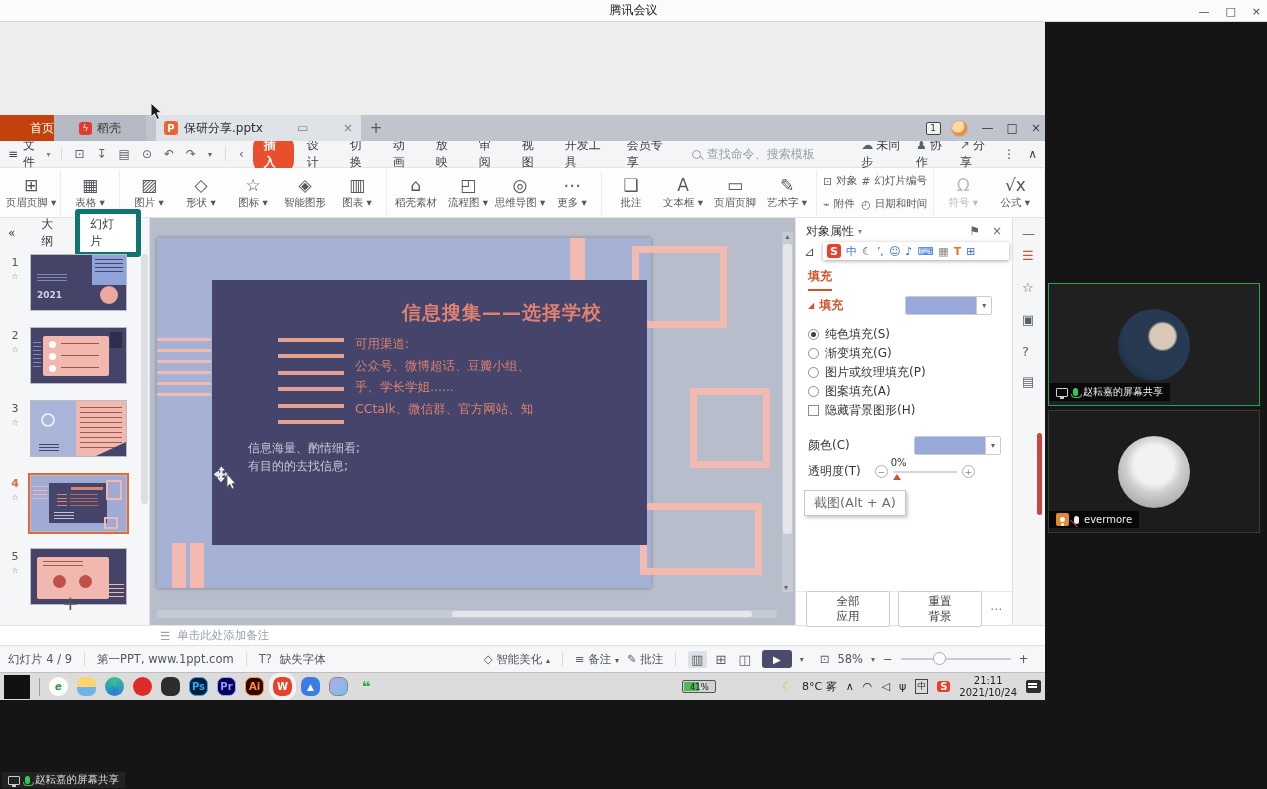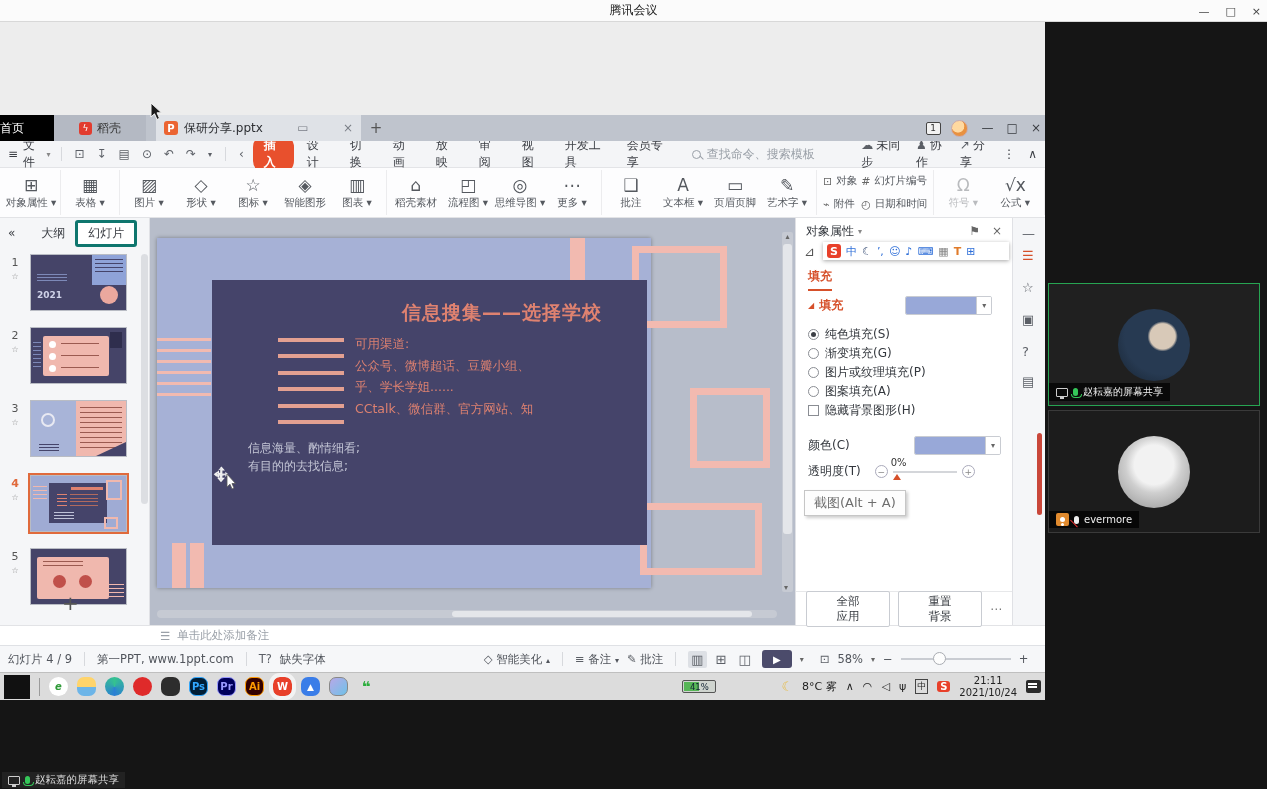--- a/index.html
+++ b/index.html
@@ -7,21 +7,21 @@
   .screen{position:relative;width:1267px;height:789px;background:#151515;overflow:hidden;font-family:"DejaVu Sans","Liberation Sans",sans-serif}
   
   .titlebar{position:absolute;top:0;left:0;width:1267px;height:22px;background:#fbfbfb;border-bottom:1px solid #d8d8d8;display:flex;align-items:center;justify-content:center;font-size:12px;color:#222}
   .mtg-ctl{position:absolute;right:6px;top:0;height:22px;display:flex;gap:16px;align-items:center;color:#444;font-size:11px}
   .mtg-ctl span{cursor:default}
   
   .share{position:absolute;top:22px;left:0;width:1045px;height:678px;background:#ededed}
   
   .wps{position:absolute;left:0;top:93px;width:1045px;height:557px;background:#fff;display:flex;flex-direction:column;font-size:12px;color:#3c3f45}
   .tabbar{height:26px;background:#bfc4cd;display:flex;align-items:stretch;flex:0 0 auto;position:relative}
-  .tab-home{width:54px;background:#000000;color:#fff;display:flex;align-items:center;justify-content:flex-start;font-size:12px}
+  .tab-home{width:54px;background:#c2410c;color:#fff;display:flex;align-items:center;justify-content:flex-end;font-size:12px}
   .tab-docer{width:92px;background:#b4b9c3;color:#333;display:flex;align-items:center;justify-content:center;gap:5px;font-size:12px}
   .docer-ico{width:13px;height:13px;border-radius:3px;background:#e23c2f;color:#fff;font-size:9px;display:flex;align-items:center;justify-content:center}
   .tab-doc{margin-left:10px;width:205px;background:#dfe2e7;color:#2d2f33;display:flex;align-items:center;gap:6px;padding:0 8px;font-size:12px}
   .pptico{width:14px;height:14px;border-radius:3px;background:#eb6432;color:#fff;font-weight:bold;font-size:10px;display:flex;align-items:center;justify-content:center}
   .tab-doc .dim{color:#7a7e86;margin-left:auto}
   .tab-add{width:30px;display:flex;align-items:center;justify-content:center;color:#555;font-size:15px}
   .tab-right{position:absolute;right:4px;top:0;height:26px;display:flex;align-items:center;gap:10px}
   .badge1{width:15px;height:13px;border:1px solid #454545;border-radius:2px;font-size:9px;display:flex;align-items:center;justify-content:center;color:#333;background:#f2f2f2}
   .avatar{width:17px;height:17px;border-radius:50%;background:radial-gradient(circle at 40% 35%,#ffd9a0 0 45%,#e8913f 50% 100%);border:1px solid #caa}
   .winctl{color:#3a3d42;font-size:12px;display:flex;gap:13px;margin-left:4px}
@@ -45,21 +45,21 @@
   .rlabel{font-size:10.5px;color:#55595f;white-space:nowrap}
   .smalls{display:flex;gap:4px;padding:4px 6px}
   .scol{display:flex;flex-direction:column;justify-content:space-between}
   .sbtn{display:flex;align-items:center;gap:4px;font-size:10.5px;color:#55595f;white-space:nowrap}
   .sbtn .si{font-size:11px;color:#666}
   .gsym .rbtn:first-child{opacity:.4}
   
   .wbody{flex:1 1 auto;display:flex;min-height:0}
   .sidebar{width:150px;background:#f5f6f8;border-right:1px solid #e0e1e5;position:relative;flex:0 0 auto}
   .sb-head{height:30px;display:flex;align-items:center;gap:10px;padding:0 8px;font-size:12px;color:#3c3f45}
-  .sb-tab-sel{background:#fff;border:3px solid #0f766e;border-radius:3px;padding:2px 10px}
+  .sb-tab-sel{background:#fff;border:5px solid #0f766e;border-radius:3px;padding:2px 10px}
   .thumbrow{position:absolute;left:4px;display:flex;gap:4px}
   .tnum{width:22px;text-align:center;font-size:11px;color:#555;padding-top:2px}
   .tnum .st{display:block;font-size:8px;color:#888;margin-top:3px}
   .thumb{width:97px;height:57px;background:#454468;border:1px solid #b9bcc4;position:relative;overflow:hidden}
   .thumb.sel{outline:2px solid #e06a3c}
   .sb-add{position:absolute;left:62px;bottom:10px;font-size:20px;color:#555}
   .sb-scroll{position:absolute;right:1px;top:36px;width:7px;height:250px;background:#dcdee2;border-radius:4px}
   
   .canvas{flex:1 1 auto;background:#b7bdca;position:relative;min-width:0}
   .slide{position:absolute;left:7px;top:20px;width:494px;height:350px;background:#a6b1d6;box-shadow:0 0 4px rgba(0,0,0,.35)}
@@ -236,21 +236,21 @@
           <span><span class="ic">↗</span><span>分享</span></span>
           <span>⋮</span>
           <span>∧</span>
         </div>
       </div>
 
       <div class="ribbon">
         <div class="rgroup">
             <div class="rbtn">
               <span class="ricon">⊞</span>
-              <span class="rlabel">对象属性 ▾</span>
+              <span class="rlabel">页眉页脚 ▾</span>
             </div>
           </div>
         <div class="rgroup">
             <div class="rbtn">
               <span class="ricon">▦</span>
               <span class="rlabel">表格 ▾</span>
             </div>
           </div>
         <div class="rgroup">
             <div class="rbtn">

